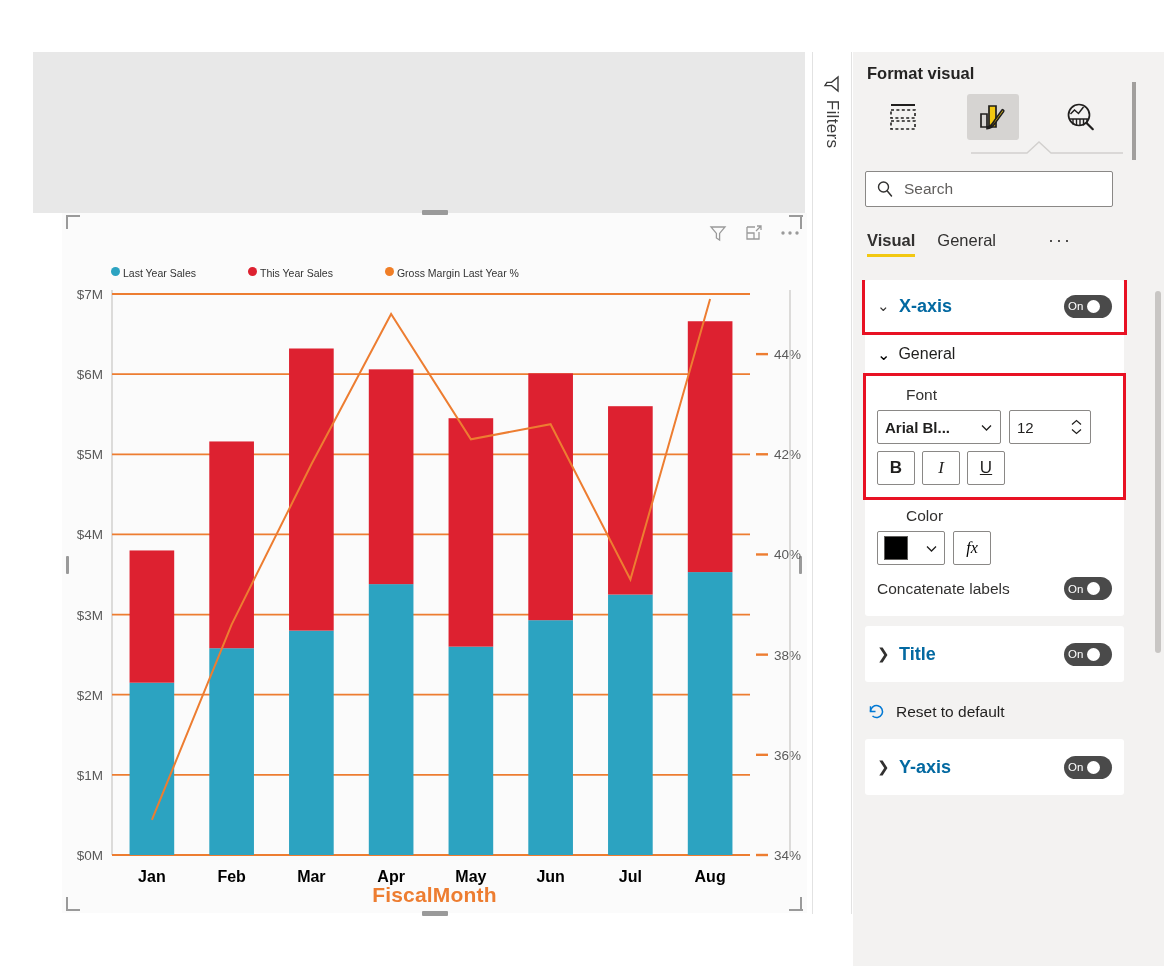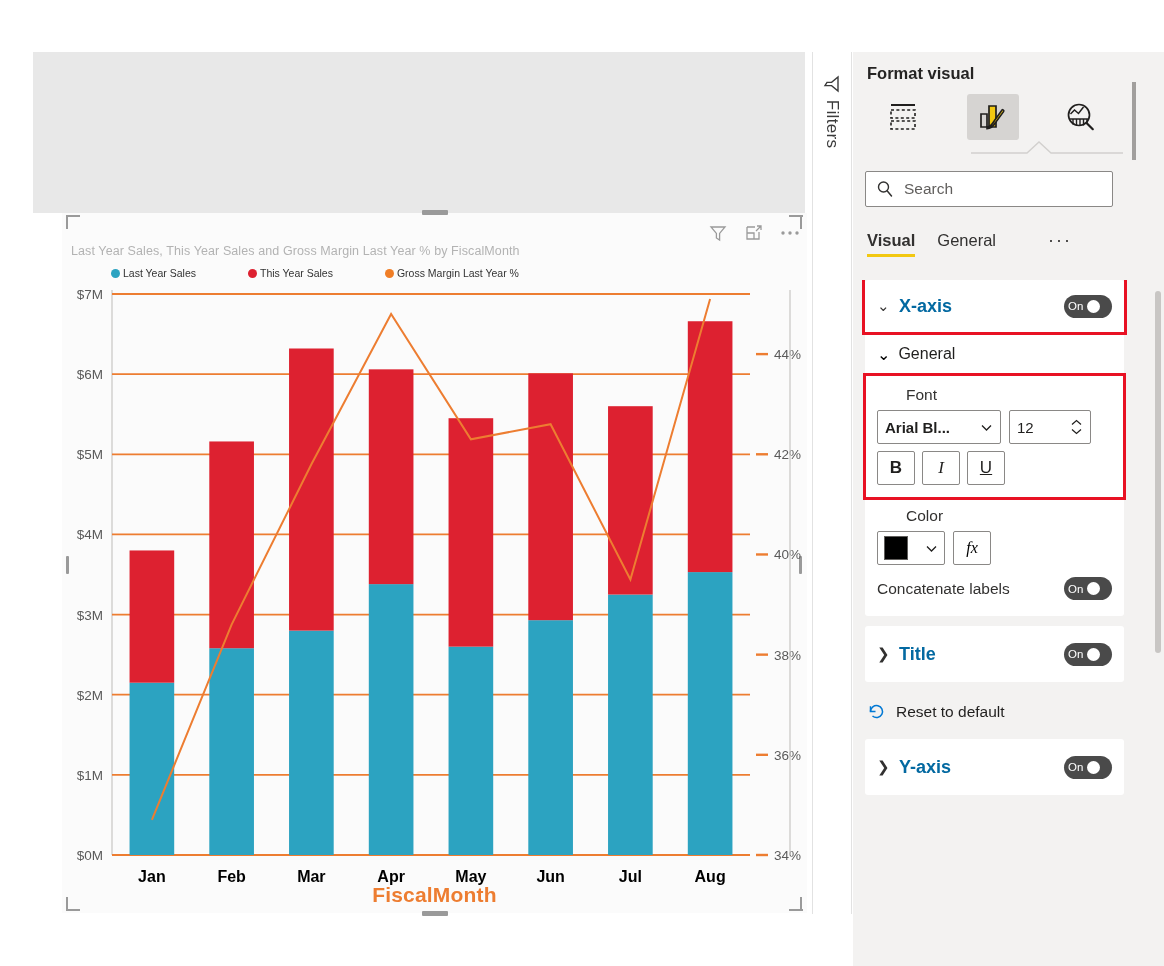--- a/index.html
+++ b/index.html
@@ -45,21 +45,21 @@
     position: absolute; left: 9px; top: 31px;
     font-size: 12.5px; color: #b3b3b3; white-space: nowrap;
     letter-spacing: .1px;
   }
 
   .legend {
     position: absolute; left: 9px; top: 54px;
     display: flex; align-items: center; gap: 12px;
     font-size: 10.5px; color: #333;
   }
-  .legend-item { display: flex; align-items: center; gap: 3px; white-space: nowrap; padding-left: 40px; }
+  .legend-item { display: flex; align-items: flex-start; gap: 3px; white-space: nowrap; padding-left: 40px; }
   .legend-dot { width: 9px; height: 9px; border-radius: 50%; display:inline-block; }
 
   .plot-wrap { position: absolute; left: 0; top: 72px; width: 745px; height: 628px; }
 
   .axis-title-x {
     position: absolute; left: 0; right: 0; top: 670px;
     text-align: center; font-size: 21px; font-weight: bold;
     color: #ED7D31; letter-spacing: .2px;
   }
   .axis-title-x-inner { display: inline-block; }
@@ -269,21 +269,20 @@
       </span>
       <span class="tb-icon">
         <svg width="22" height="20" viewBox="0 0 22 20">
           <circle cx="4" cy="10" r="1.7" fill="#9a9a9a"></circle>
           <circle cx="11" cy="10" r="1.7" fill="#9a9a9a"></circle>
           <circle cx="18" cy="10" r="1.7" fill="#9a9a9a"></circle>
         </svg>
       </span>
     </div>
 
-    <div class="visual-title">Last Year Sales, This Year Sales and Gross Margin Last Year % by FiscalMonth</div>
 
     <div class="legend">
       <span class="legend-item">
         <span class="legend-dot" style="background:#2CA3C1"></span>
         <span>Last Year Sales</span>
       </span>
       <span class="legend-item">
         <span class="legend-dot" style="background:#DD2130"></span>
         <span>This Year Sales</span>
       </span>

